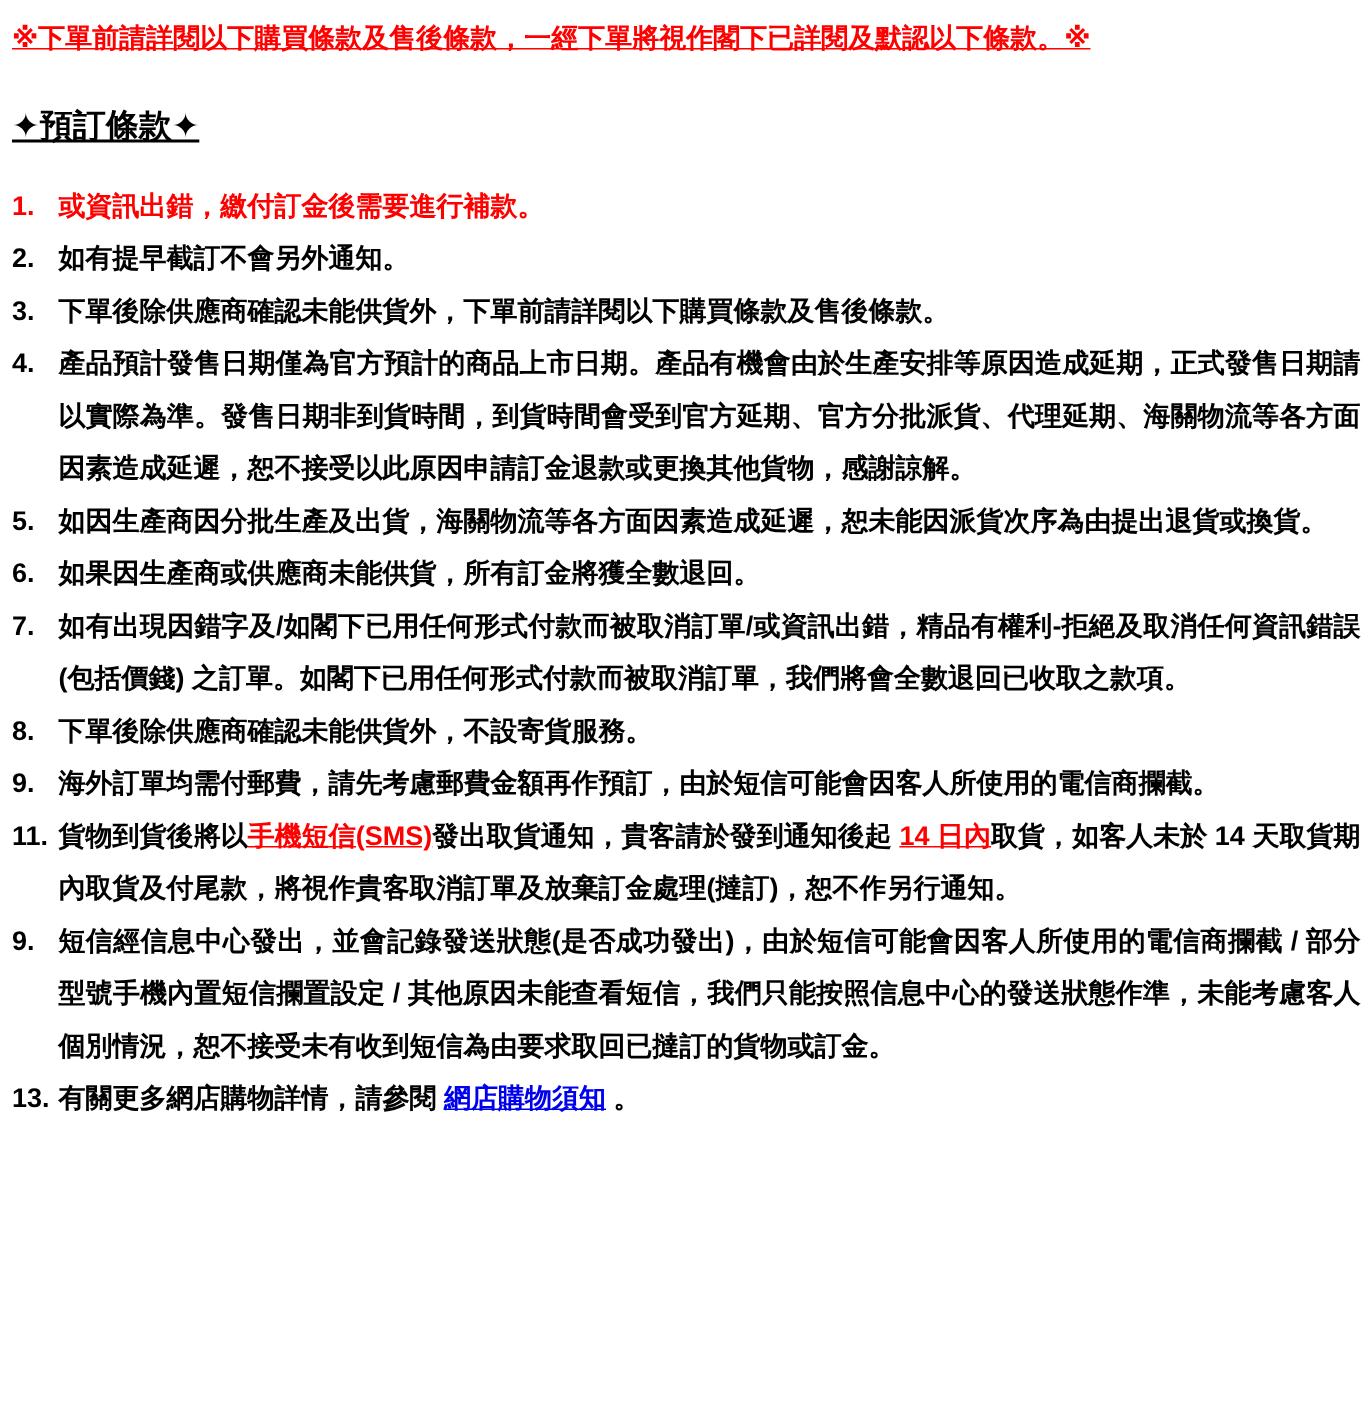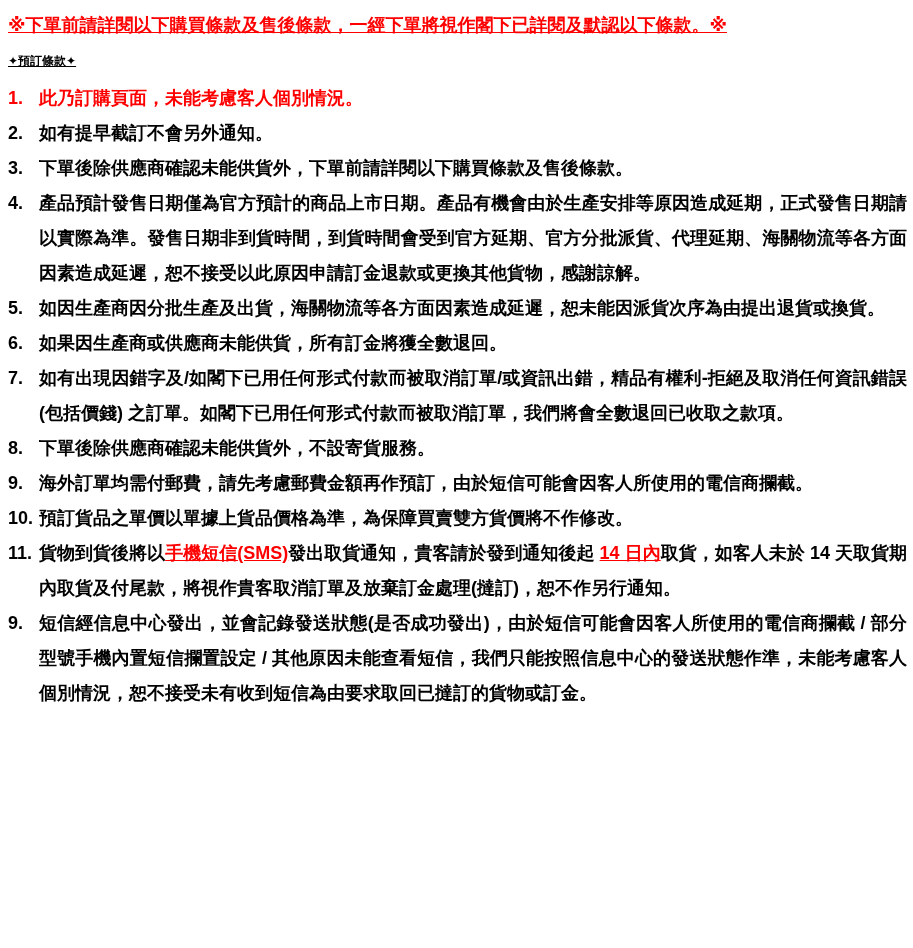--- a/index.html
+++ b/index.html
@@ -15,28 +15,28 @@
     padding: 12px 6px 12px 8px;
     font-family: "Liberation Sans", "DejaVu Sans", sans-serif;
     font-weight: bold;
     color: #000000;
   }
   .warning {
     color: #ff0000;
     font-size: 18px;
     line-height: 26px;
     text-decoration: underline;
-    margin-bottom: 11px;
+    margin-bottom: 34px;
   }
   .section-title {
     color: #000000;
-    font-size: 12px;
+    font-size: 22px;
     line-height: 24px;
     text-decoration: underline;
-    margin-bottom: 8px;
+    margin-bottom: 24px;
   }
   .terms-list {
     margin: 0;
     padding: 0;
   }
   .term-item {
     display: flex;
     align-items: flex-start;
     font-size: 18px;
     line-height: 35px;
@@ -64,21 +64,21 @@
 </style>
 </head>
 <body>
 
 <div class="page">
   <div class="warning">※下單前請詳閱以下購買條款及售後條款，一經下單將視作閣下已詳閱及默認以下條款。※</div>
   <div class="section-title">✦預訂條款✦</div>
   <div class="terms-list" id="terms-list">
       <div class="term-item red">
         <span class="term-number">1.</span>
-        <span class="term-text"><span class="seg-red">此乃訂購頁面，未能考慮客人個別情況。</span></span>
+        <span class="term-text"><span class="seg-red">或資訊出錯，繳付訂金後需要進行補款。</span></span>
       </div>
       <div class="term-item">
         <span class="term-number">2.</span>
         <span class="term-text"><span>如有提早截訂不會另外通知。</span></span>
       </div>
       <div class="term-item">
         <span class="term-number">3.</span>
         <span class="term-text"><span>下單後除供應商確認未能供貨外，下單前請詳閱以下購買條款及售後條款。</span></span>
       </div>
       <div class="term-item">
@@ -99,25 +99,25 @@
       </div>
       <div class="term-item">
         <span class="term-number">8.</span>
         <span class="term-text"><span>下單後除供應商確認未能供貨外，不設寄貨服務。</span></span>
       </div>
       <div class="term-item">
         <span class="term-number">9.</span>
         <span class="term-text"><span>海外訂單均需付郵費，請先考慮郵費金額再作預訂，由於短信可能會因客人所使用的電信商攔截。</span></span>
       </div>
       <div class="term-item">
-        <span class="term-number">10.</span>
-        <span class="term-text"><span>預訂貨品之單價以單據上貨品價格為準，為保障買賣雙方貨價將不作修改。</span></span>
-      </div>
-      <div class="term-item">
         <span class="term-number">11.</span>
         <span class="term-text"><span>貨物到貨後將以</span><span class="seg-red-underline">手機短信(SMS)</span><span>發出取貨通知，貴客請於發到通知後起 </span><span class="seg-red-underline">14 日內</span><span>取貨，如客人未於 14 天取貨期內取貨及付尾款，將視作貴客取消訂單及放棄訂金處理(撻訂)，恕不作另行通知。</span></span>
       </div>
       <div class="term-item">
         <span class="term-number">9.</span>
         <span class="term-text"><span>短信經信息中心發出，並會記錄發送狀態(是否成功發出)，由於短信可能會因客人所使用的電信商攔截 / 部分型號手機內置短信攔置設定 / 其他原因未能查看短信，我們只能按照信息中心的發送狀態作準，未能考慮客人個別情況，恕不接受未有收到短信為由要求取回已撻訂的貨物或訂金。</span></span>
       </div>
+      <div class="term-item">
+        <span class="term-number">13.</span>
+        <span class="term-text"><span>有關更多網店購物詳情，請參閱 </span><span class="seg-link">網店購物須知</span><span> 。</span></span>
+      </div>
     </div>
 </div>
 
 </body></html>

